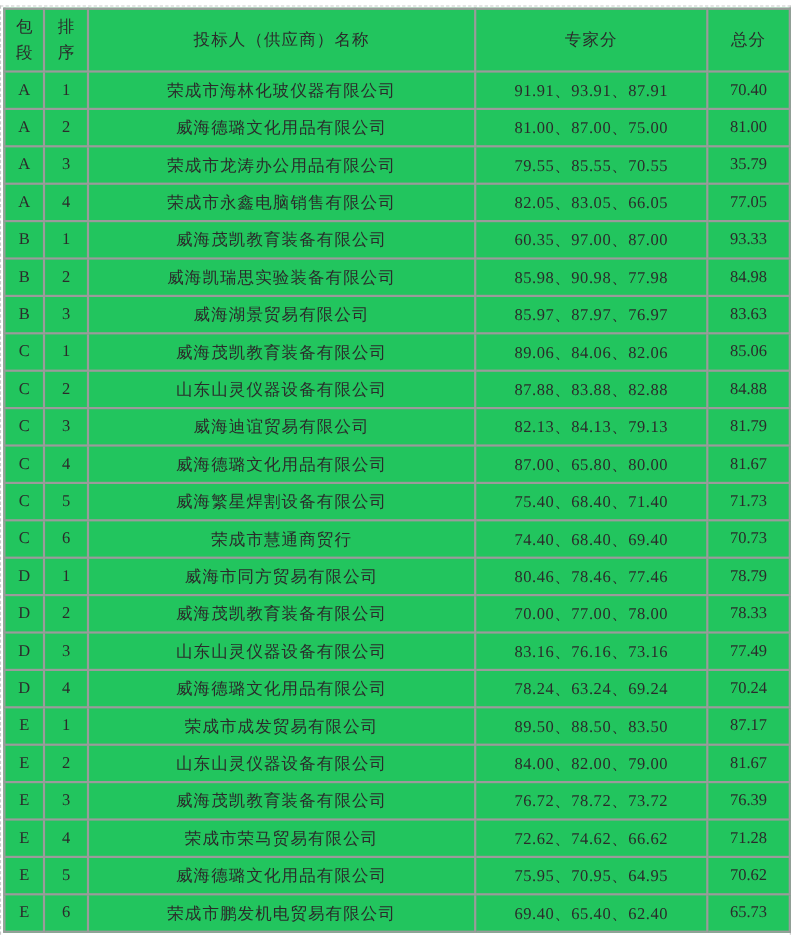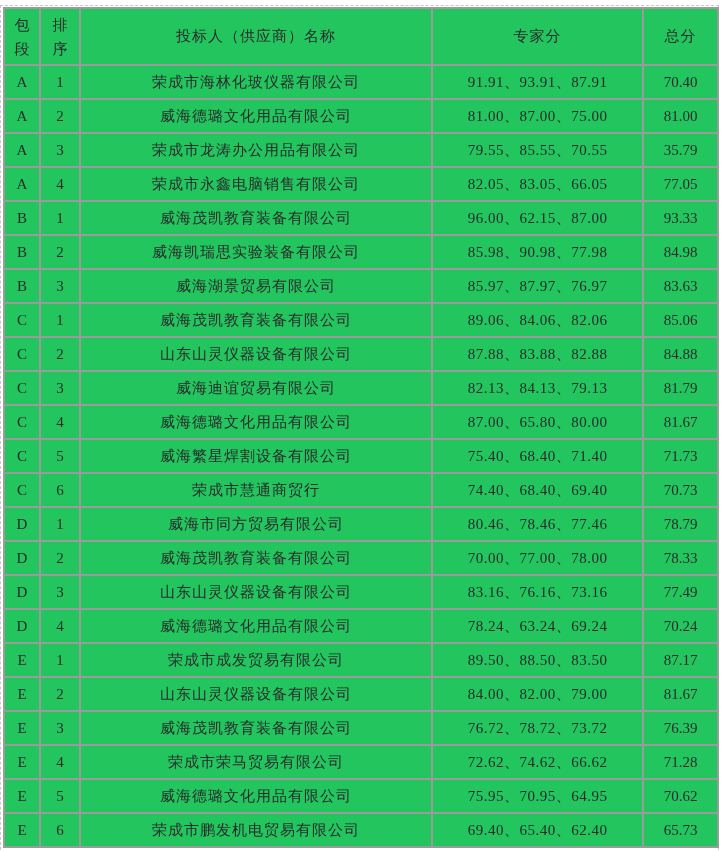--- a/index.html
+++ b/index.html
@@ -116,21 +116,21 @@
     <td class="c-package">A</td>
     <td class="c-rank">4</td>
     <td class="c-bidder">荣成市永鑫电脑销售有限公司</td>
     <td class="c-scores">82.05、83.05、66.05</td>
     <td class="c-total">77.05</td>
   </tr>
       <tr>
     <td class="c-package">B</td>
     <td class="c-rank">1</td>
     <td class="c-bidder">威海茂凯教育装备有限公司</td>
-    <td class="c-scores">96.00、62.15、87.00</td>
+    <td class="c-scores">60.35、97.00、87.00</td>
     <td class="c-total">93.33</td>
   </tr>
       <tr>
     <td class="c-package">B</td>
     <td class="c-rank">2</td>
     <td class="c-bidder">威海凯瑞思实验装备有限公司</td>
     <td class="c-scores">85.98、90.98、77.98</td>
     <td class="c-total">84.98</td>
   </tr>
       <tr>

